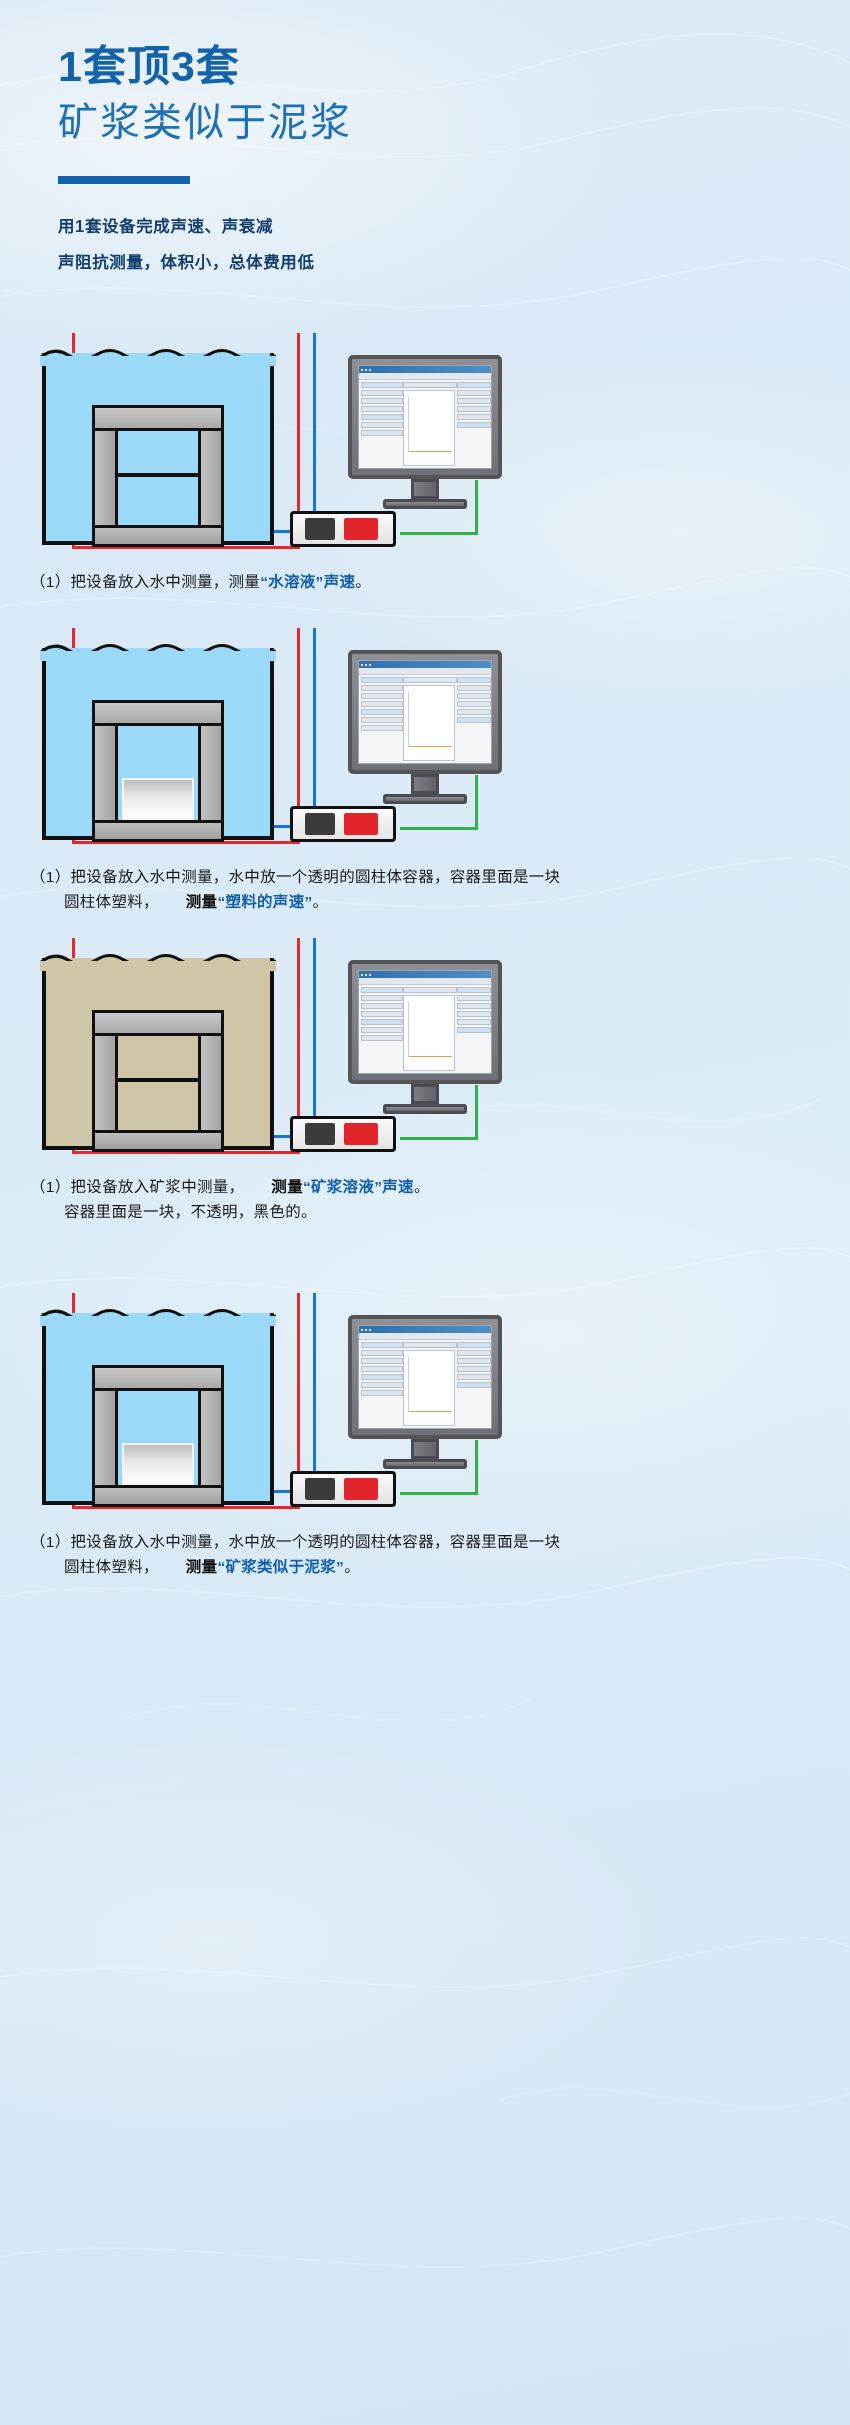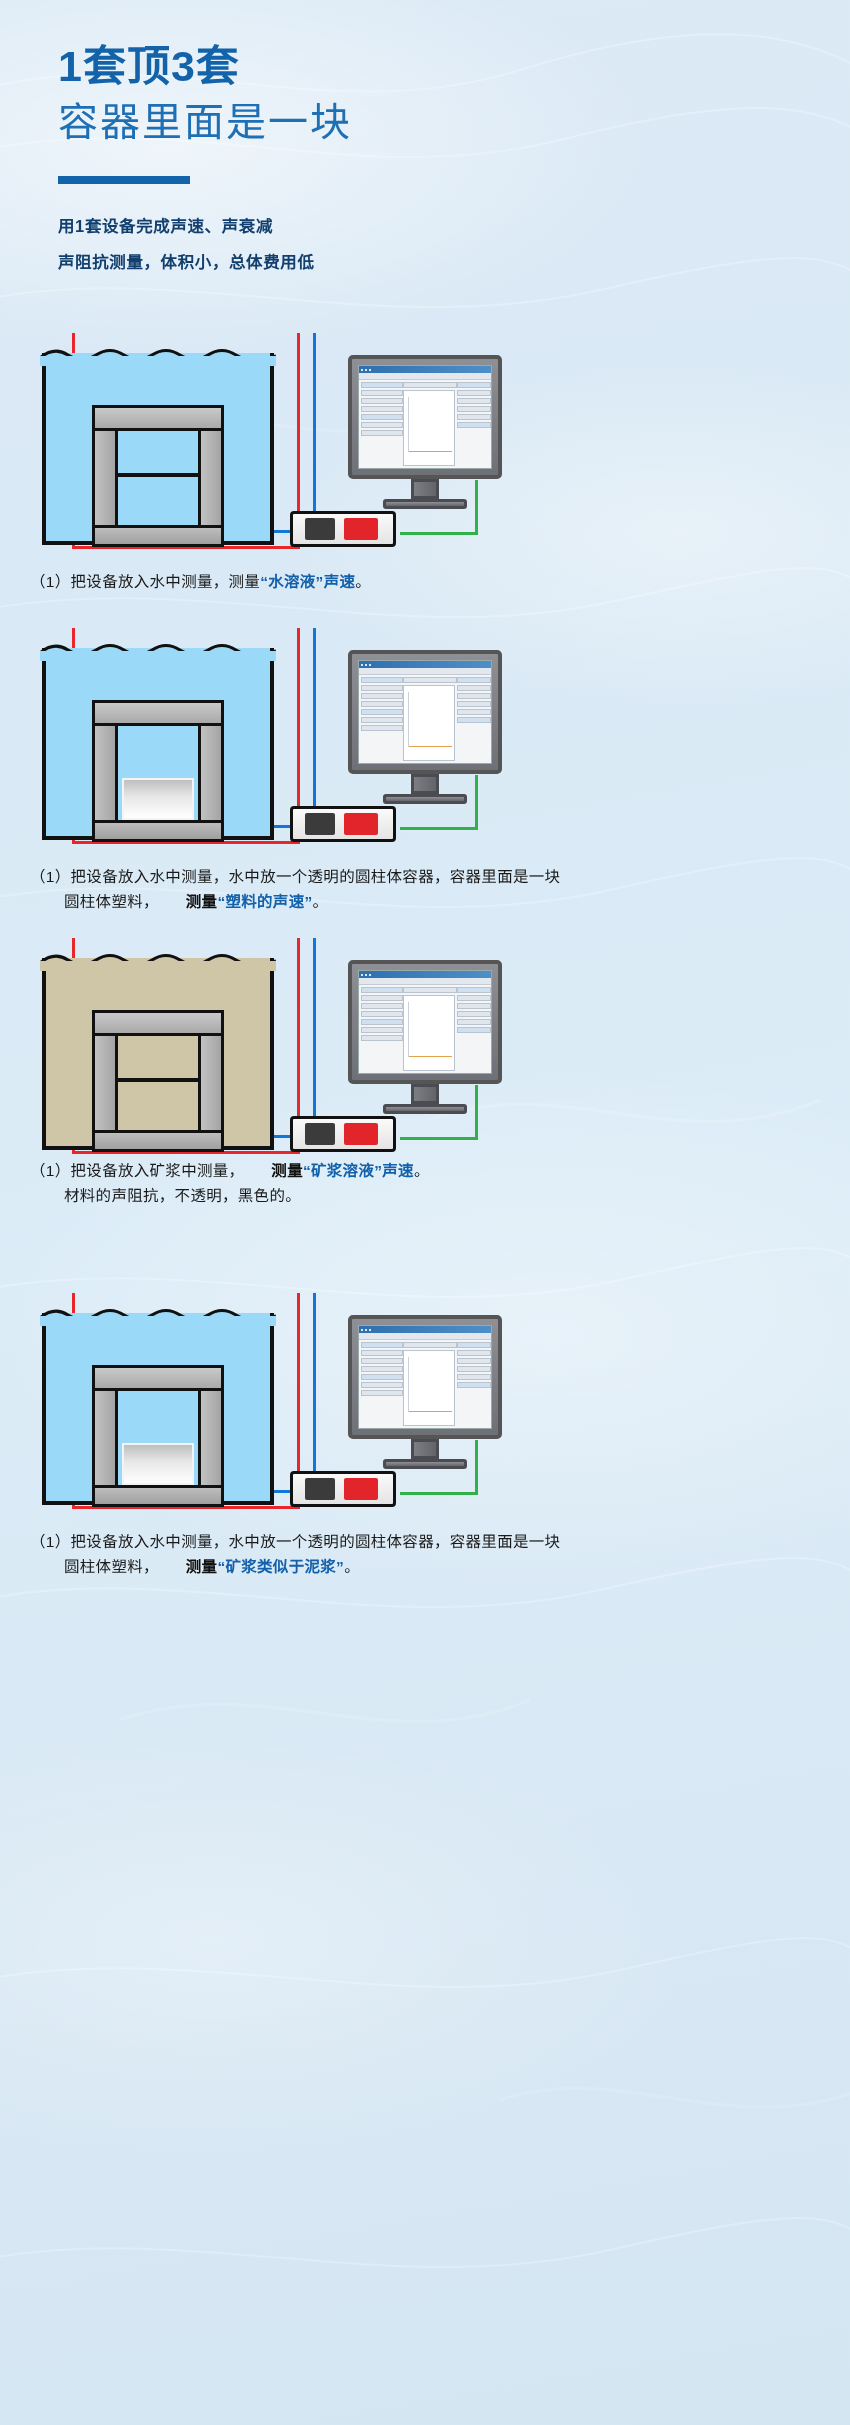--- a/index.html
+++ b/index.html
@@ -155,21 +155,21 @@
     <g fill="none" stroke="#ffffff" stroke-opacity="0.28" stroke-width="3">
       <path d="M60 430 C 200 380, 330 470, 470 410"></path>
       <path d="M430 1120 C 560 1070, 680 1160, 820 1100"></path>
       <path d="M120 1720 C 260 1670, 390 1760, 530 1700"></path>
       <path d="M500 2100 C 620 2060, 730 2140, 860 2090"></path>
     </g>
   </svg>
 
   <div class="header">
     <h1 class="title-main">1套顶3套</h1>
-    <h2 class="title-sub">容器里面是一块</h2>
+    <h2 class="title-sub">矿浆类似于泥浆</h2>
     <div class="divider"></div>
     <div class="lede">
       <p>用1套设备完成声速、声衰减</p>
       <p>声阻抗测量，体积小，总体费用低</p>
     </div>
   </div>
 
   <div class="section" style="top:325px;">
     <div class="scene">
 
@@ -381,25 +381,25 @@
                   <div class="fld wide accent"></div>
               </div>
             </div>
           </div>
         </div>
         <div class="mon-neck"></div>
         <div class="mon-base"></div>
       </div>
     </div>
 
-    <div class="caption" style="top:228px;">
+    <div class="caption" style="top:244px;">
       <div class="row">
         <span>（1）</span><span>把设备放入矿浆中测量，</span><span class="bd">测量</span><span class="hl">“矿浆溶液”</span><span class="hl">声速</span><span>。</span>
       </div>
-      <div class="row indent">材料的声阻抗，不透明，黑色的。</div>
+      <div class="row indent">容器里面是一块，不透明，黑色的。</div>
     </div>
   </div>
 
   <div class="section" style="top:1285px;">
     <div class="scene">
 
       <div class="cable cbl-red" style="left:72px;top:8px;width:228px;height:216px;border:3px solid #e8262b;border-top:none;"></div>
       <div class="cable cbl-blue" style="left:258px;top:8px;width:58px;height:200px;border:3px solid #1277dd;border-top:none;border-left:none;"></div>
       <div class="cable cbl-green" style="left:400px;top:155px;width:78px;height:55px;border:3px solid #32b14a;border-top:none;border-left:none;"></div>
 

